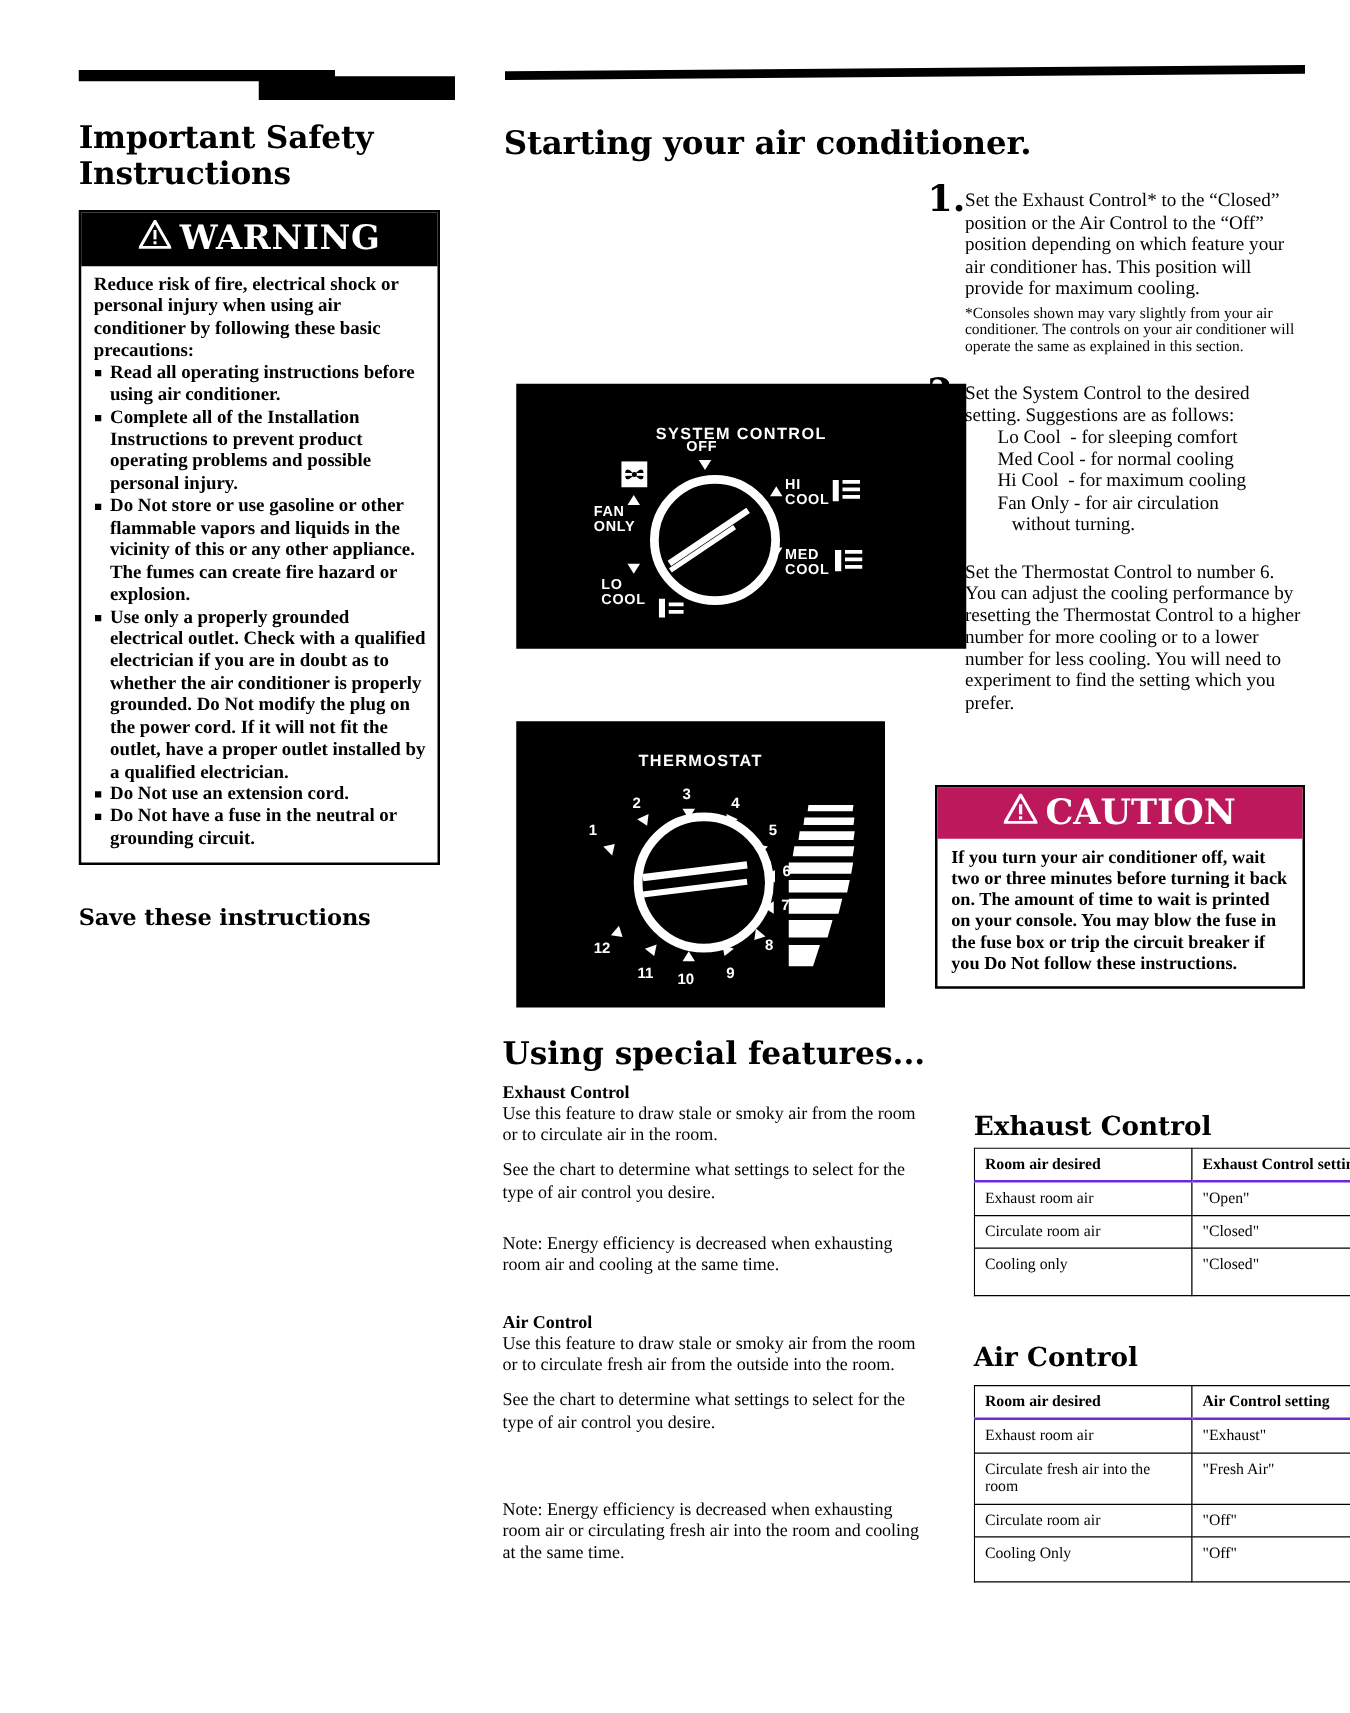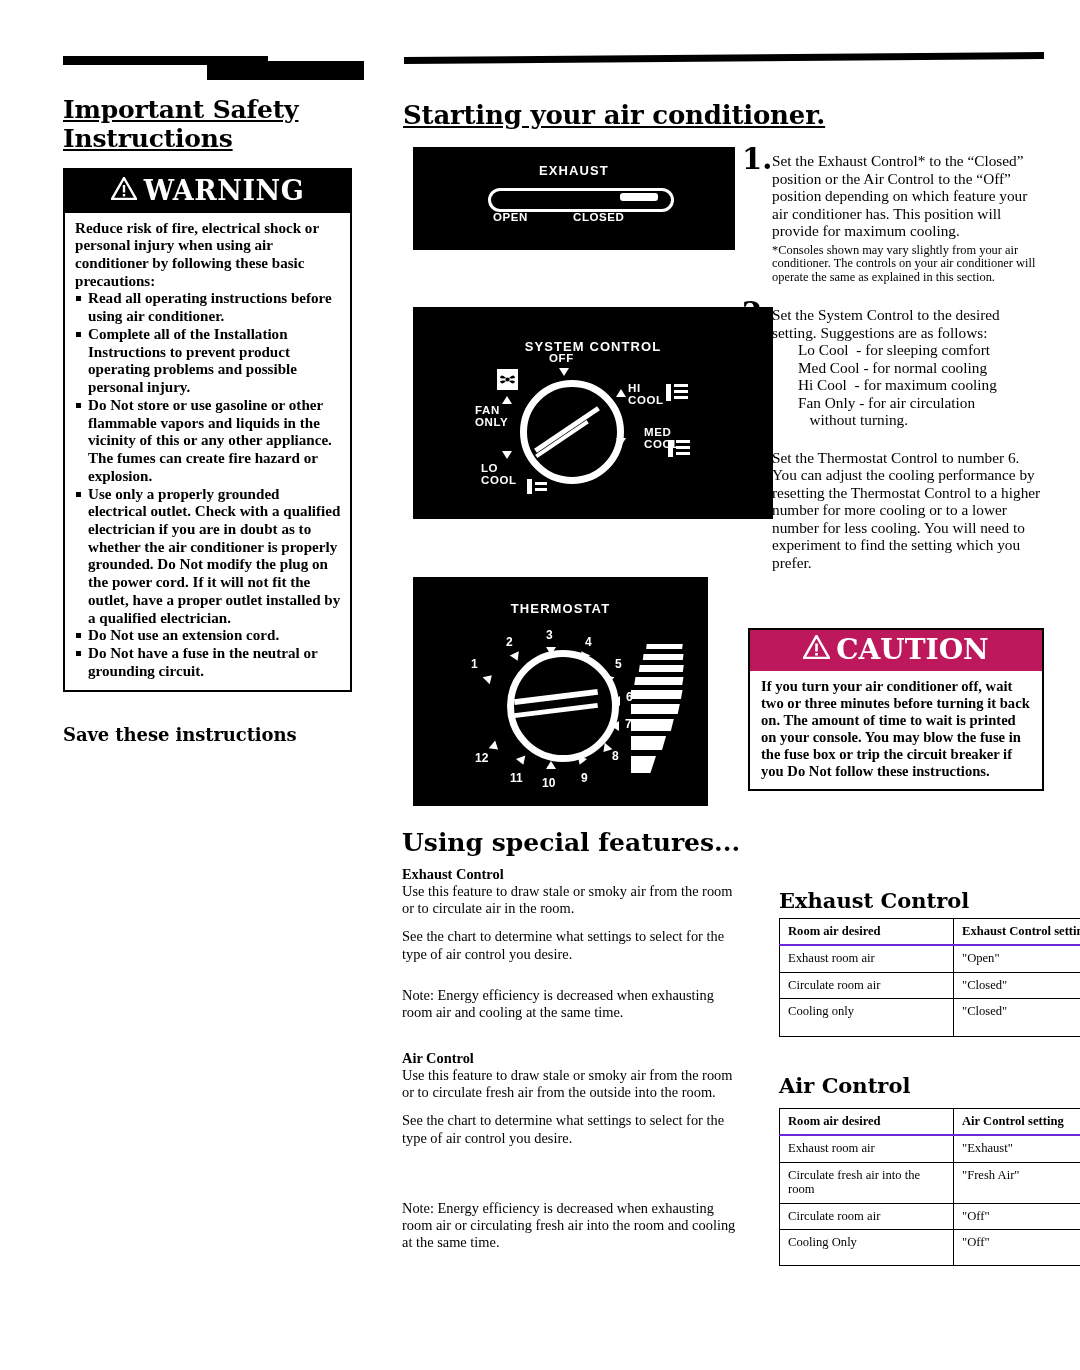--- a/index.html
+++ b/index.html
@@ -10,21 +10,21 @@
 
   
   .rule-left-thin{position:absolute;left:63px;top:56px;width:205px;height:9px;background:#000;}
   .rule-left-thick{position:absolute;left:207px;top:61px;width:157px;height:19px;background:#000;}
   .rule-right{position:absolute;left:404px;top:57px;width:640px;height:7px;background:#000;
               transform:skewY(-0.45deg);transform-origin:left center;}
 
   
   .col-left{position:absolute;left:63px;top:95px;width:300px;}
   h1.head-serif{font-family:"DejaVu Serif",serif;font-weight:bold;font-size:25px;
-                line-height:1.17;margin:0 0 14px 0;letter-spacing:-0.2px;text-decoration:underline;}
+                line-height:1.17;margin:0 0 14px 0;letter-spacing:-0.2px;}
 
   .warnbox{border:2px solid #000;width:289px;box-sizing:border-box;}
   .warnbar{background:#000;color:#fff;text-align:center;
            font-family:"DejaVu Serif",serif;font-weight:bold;font-size:27px;
            padding:5px 0 7px 0;letter-spacing:0.5px;
            display:flex;align-items:center;justify-content:center;gap:7px;}
   .warnbar .tri{display:inline-block;}
   .warnbody{padding:7px 9px 9px 10px;font-size:15.1px;line-height:1.175;font-weight:bold;
             font-family:"Liberation Serif",serif;}
   .warnbody p{margin:0;}
@@ -127,27 +127,20 @@
           <li>Do Not have a fuse in the neutral or grounding circuit.</li>
         </ul>
       </div>
     </div>
 
     <div class="save-line">Save these instructions</div>
   </div>
 
   <h1 class="head-serif" style="position:absolute;left:403px;top:100px;margin:0;font-size:26px;">Starting your air conditioner.</h1>
 
-  <div class="panel" style="left:413px;top:147px;width:322px;height:103px;">
-    <div class="ptitle" style="top:16px;">EXHAUST</div>
-    <div class="slider-track" style="left:75px;top:41px;width:180px;height:18px;"></div>
-    <div class="slider-knob" style="left:207px;top:46px;width:38px;height:8px;"></div>
-    <div class="lbl" style="left:80px;top:65px;">OPEN</div>
-    <div class="lbl" style="left:160px;top:65px;">CLOSED</div>
-  </div>
 
   <div class="panel" style="left:413px;top:307px;width:360px;height:212px;">
     <div class="ptitle" style="top:32px;">SYSTEM CONTROL</div>
 
     <div class="dial" style="left:107px;top:73px;width:90px;height:90px;"></div>
     <div class="dial-line" style="left:116px;top:120px;width:76px;height:5px;transform:rotate(-34deg);"></div>
     <div class="dial-line" style="left:118px;top:130px;width:62px;height:4px;transform:rotate(-34deg);"></div>
 
     <div class="lbl" style="left:136px;top:46px;">OFF</div>
     <div class="tri-d" style="left:146px;top:61px;"></div>
@@ -158,21 +151,21 @@
     <div style="position:absolute;left:253px;top:74px;">
       <svg width="22" height="23" viewBox="0 0 22 23">
           <rect x="0" y="3" width="5" height="17" fill="#fff"></rect>
           <rect x="8" y="3" width="14" height="3" fill="#fff"></rect>
           <rect x="8" y="9" width="14" height="3" fill="#fff"></rect>
           <rect x="8" y="15" width="14" height="3" fill="#fff"></rect>
         </svg>
     </div>
 
     <div class="tri-d" style="left:203px;top:131px;"></div>
-    <div class="lbl" style="left:215px;top:120px;white-space:pre;margin-left:16px;">MED
+    <div class="lbl" style="left:215px;top:132px;white-space:pre;">MED
 COOL</div>
     <div style="position:absolute;left:255px;top:130px;">
       <svg width="22" height="23" viewBox="0 0 22 23">
           <rect x="0" y="3" width="5" height="17" fill="#fff"></rect>
           <rect x="8" y="3" width="14" height="3" fill="#fff"></rect>
           <rect x="8" y="9" width="14" height="3" fill="#fff"></rect>
           <rect x="8" y="15" width="14" height="3" fill="#fff"></rect>
         </svg>
     </div>
 

